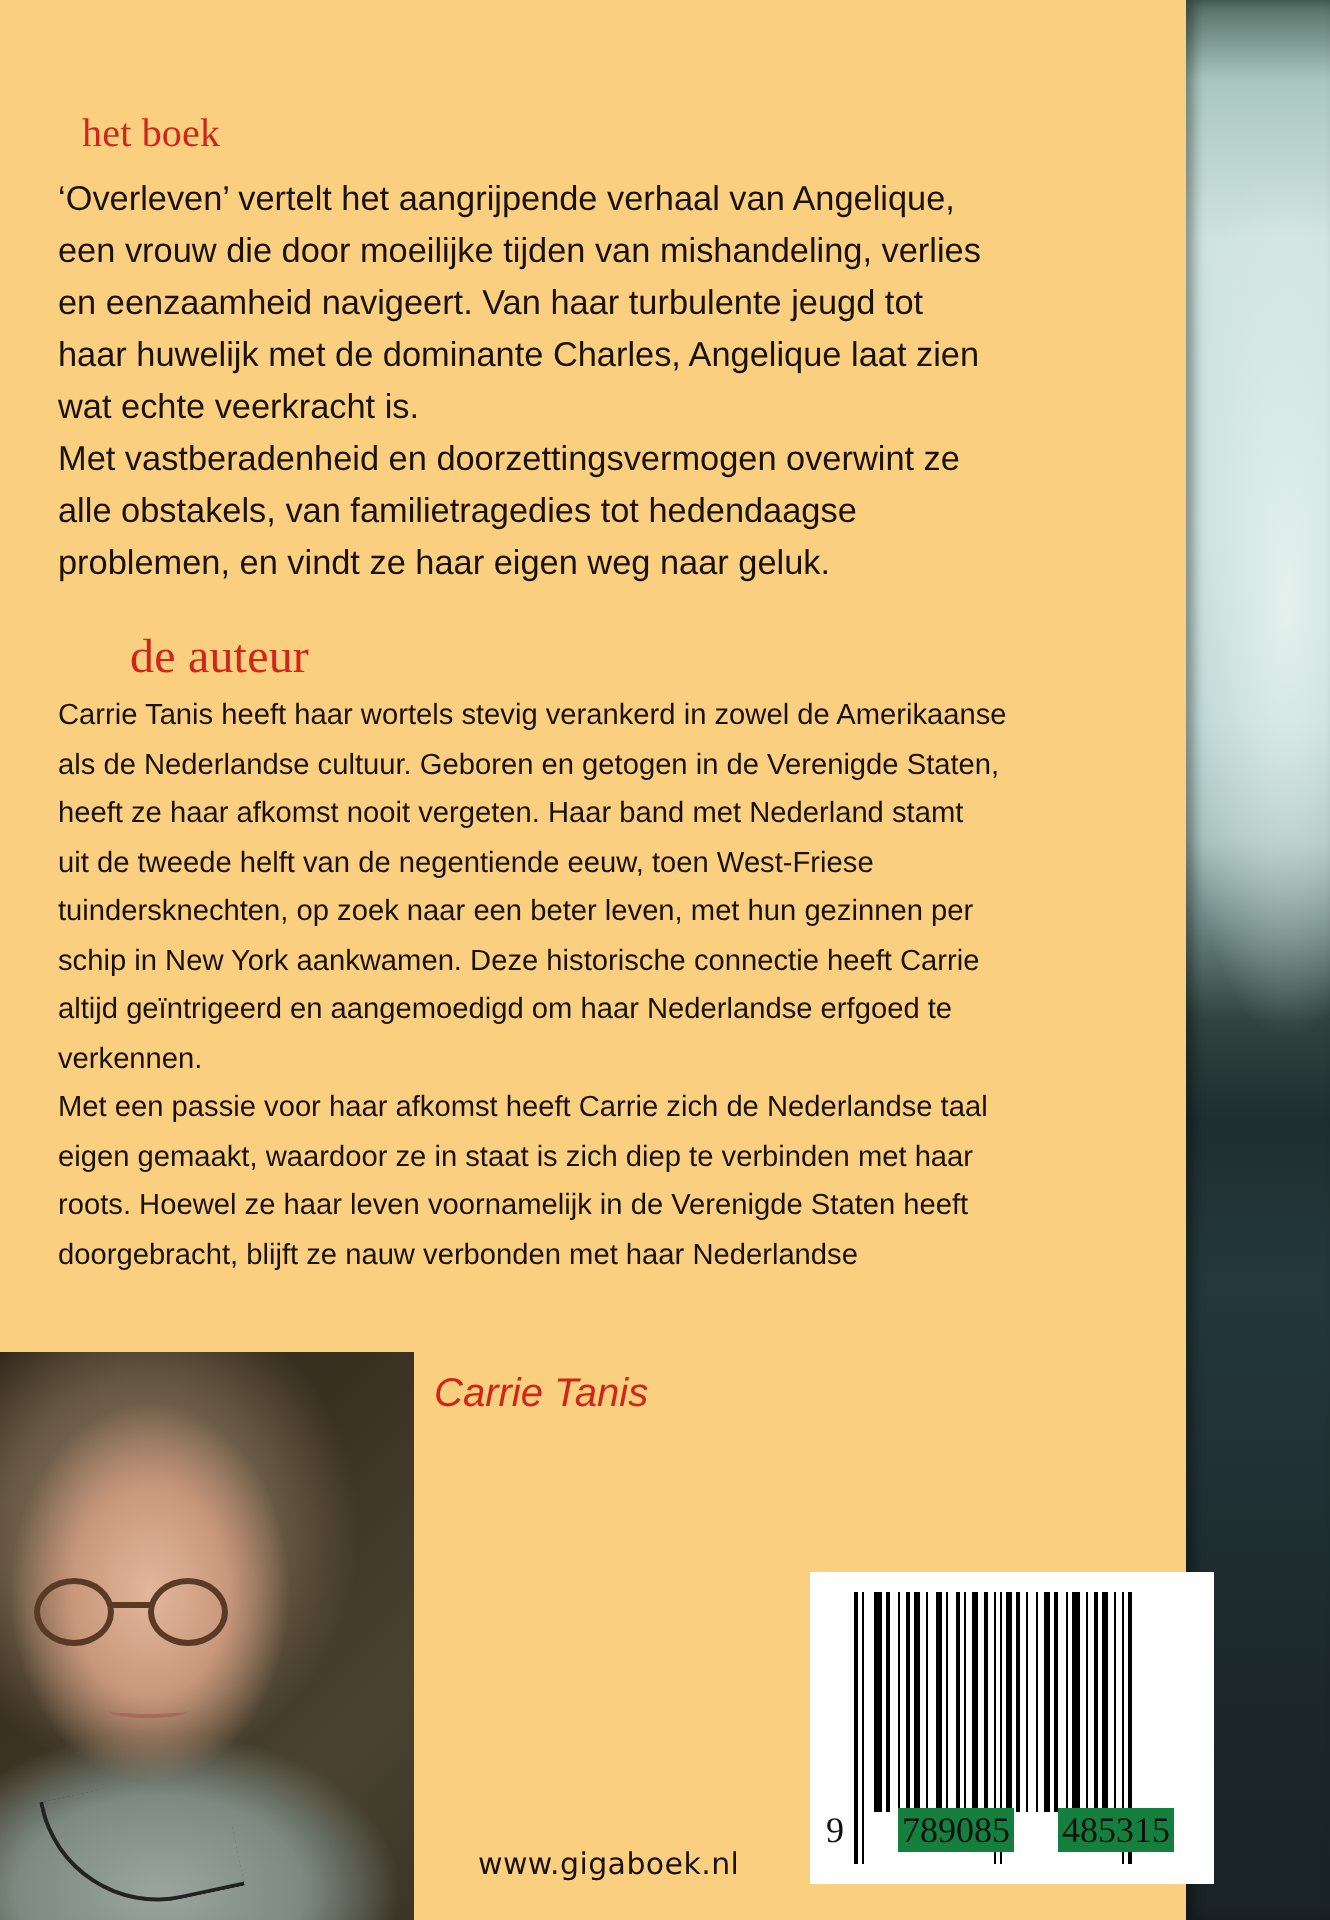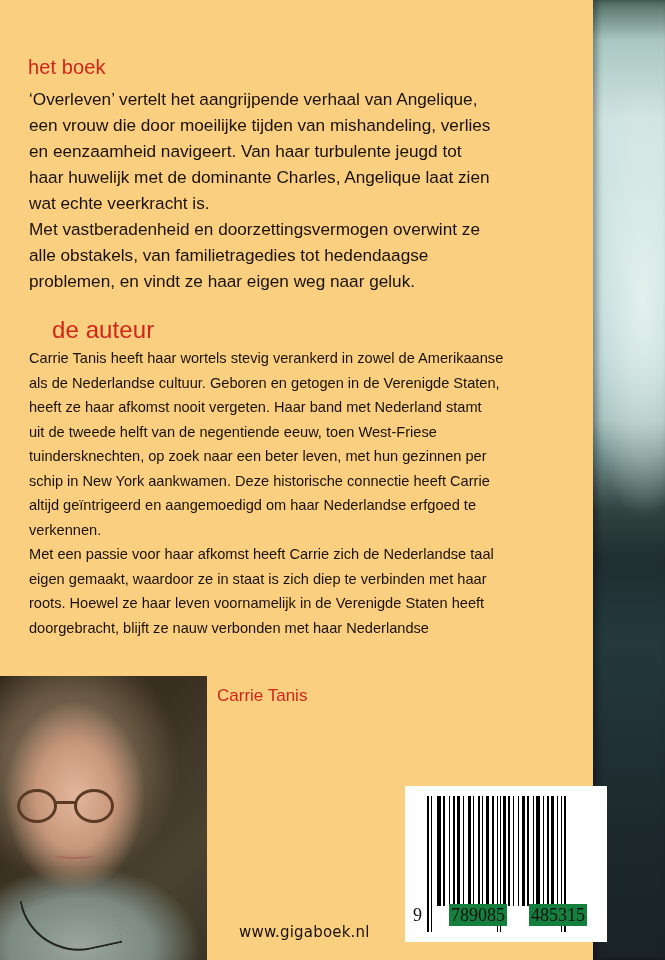--- a/index.html
+++ b/index.html
@@ -16,23 +16,23 @@
     position: absolute; left: 593px; top: 0; width: 72px; height: 960px;
     background:
       radial-gradient(ellipse 60px 220px at 70% 300px, rgba(230,242,238,0.95), rgba(200,225,222,0.0) 100%),
       linear-gradient(to bottom,
         #4f6a60 0px, #a9c7c0 40px, #cfe3df 120px, #c4dedb 260px,
         #b5d2cf 360px, #9fbbb6 420px, #6d8884 460px, #30433f 510px,
         #1f2e30 560px, #24393d 640px, #213236 720px, #1c282b 840px, #1a2326 960px);
     box-shadow: inset 4px 0 6px rgba(0,0,0,0.35);
   }
   .heading {
-    position: absolute; left: 28px; margin: 0;
+    position: absolute; left: 41px; margin: 0;
     color: #d0261a; font-size: 21px; font-weight: normal; letter-spacing: 0.1px;
-    font-family: Liberation Sans, sans-serif;
+    font-family: Liberation Serif, serif;
   }
   .h-book { top: 56px; font-size: 20px; }
   .h-author { top: 316px; font-size: 24px; margin-left: 24px; }
   .body-book {
     position: absolute; left: 29px; top: 86px; width: 560px; margin: 0;
     font-size: 17.2px; line-height: 26px; color: #1a1208;
     font-family: "Liberation Sans", sans-serif;
   }
   .body-author {
     position: absolute; left: 29px; top: 346px; width: 560px; margin: 0;
@@ -62,21 +62,21 @@
     position: absolute; left: 54px; top: 176px; width: 40px; height: 5px;
     border-bottom: 2px solid #a66a5c; border-radius: 0 0 50% 50%;
   }
   .photo .necklace {
     position: absolute; left: 25px; top: 215px; width: 90px; height: 60px;
     border-bottom: 2px solid #222; border-left: 2px solid #222;
     border-radius: 0 0 0 60px; transform: rotate(-12deg);
   }
   .caption {
     position: absolute; left: 217px; top: 686px; margin: 0;
-    color: #d0261a; font-size: 17px;
+    color: #d0261a; font-style: italic; font-size: 20px;
     font-family: "Liberation Sans", sans-serif;
   }
   .url {
     position: absolute; left: 239px; top: 923px; margin: 0;
     color: #1a1208; font-size: 15px; letter-spacing: 0.2px;
     font-family: "DejaVu Sans", sans-serif;
   }
   .barcode {
     position: absolute; left: 405px; top: 786px; width: 202px; height: 156px;
     background: #ffffff;

